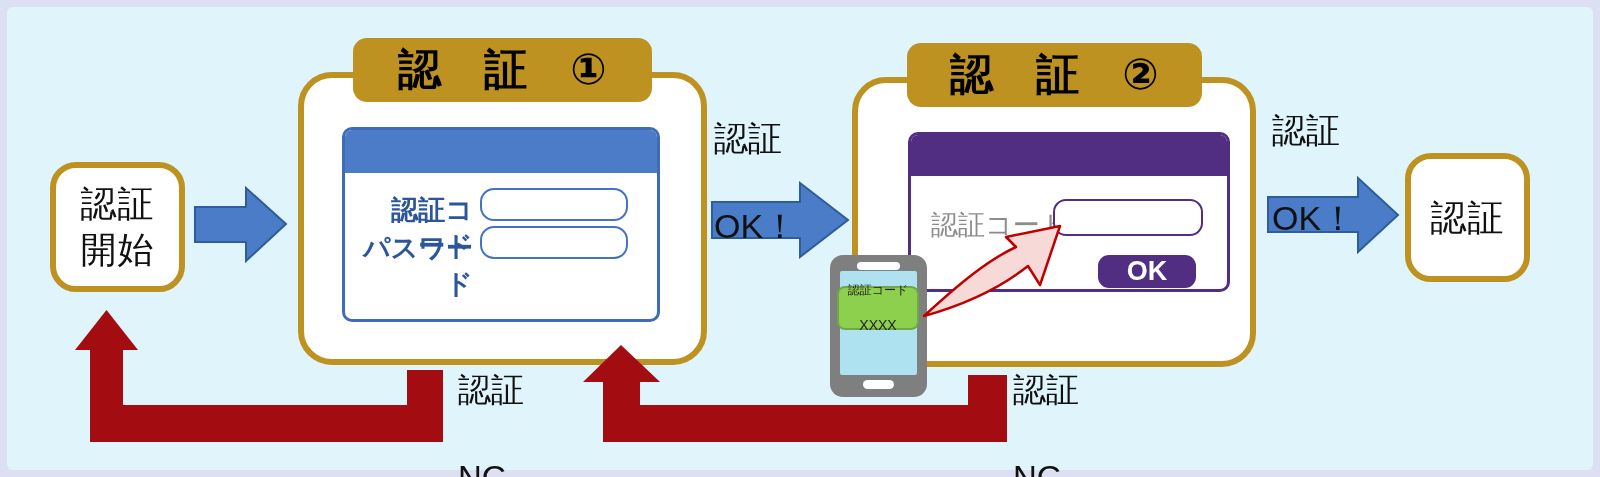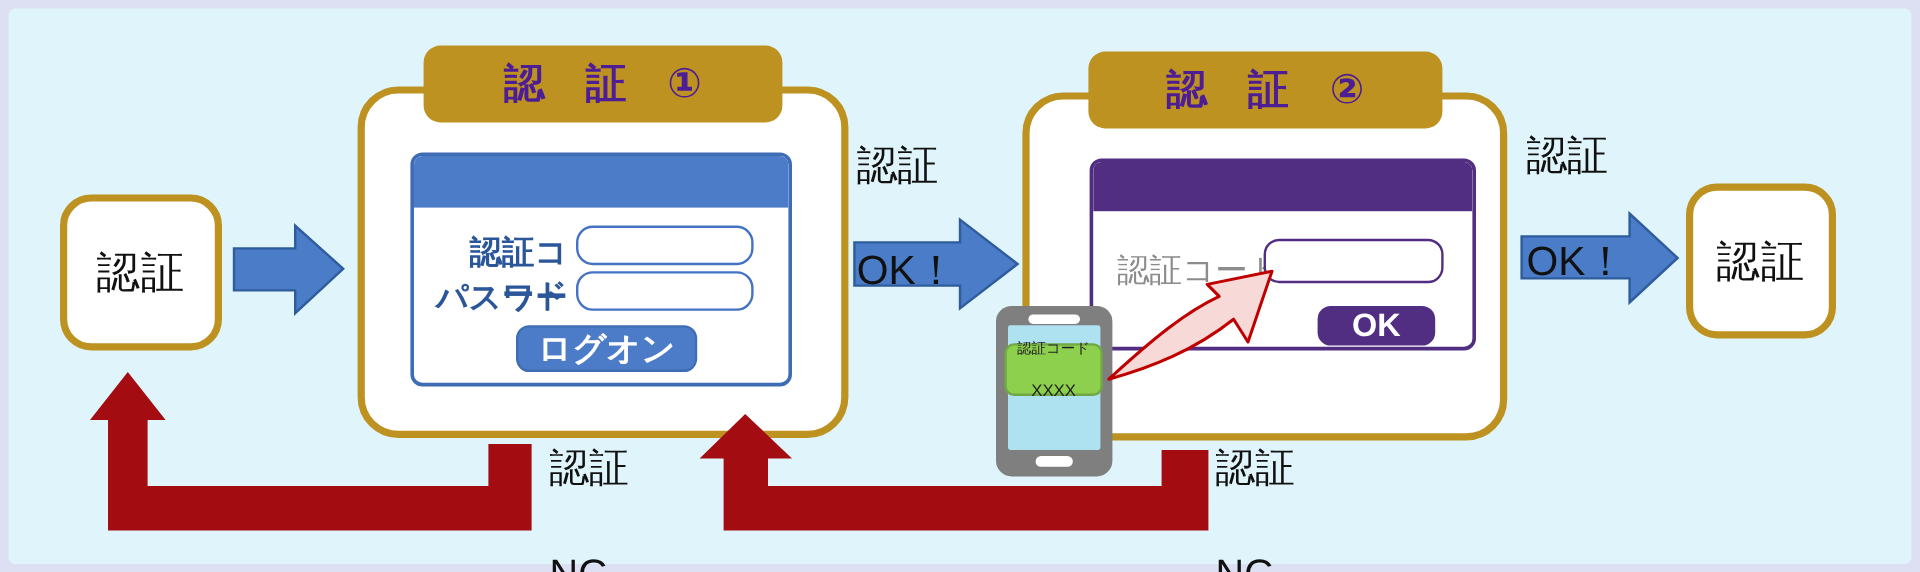--- a/index.html
+++ b/index.html
@@ -20,21 +20,21 @@
     display:flex;flex-direction:column;align-items:center;justify-content:center;
     font-size:36px;line-height:46px;color:#111;letter-spacing:1px;
   }
 
   
   .panel{
     position:absolute;background:#fff;border:6px solid #bd9221;border-radius:34px;
   }
   .tab{
     position:absolute;background:#bd9221;border-radius:14px;
-    color:#4c1d95;font-weight:bold;font-size:34px;text-align:left;
+    color:#000000;font-weight:bold;font-size:43px;text-align:left;
     display:flex;align-items:center;justify-content:center;
   }
 
   
   .win{
     position:absolute;background:#fff;border-radius:10px;overflow:hidden;
   }
   .win-blue{border:3px solid #3f6db5;}
   .win-purple{border:3px solid #512e81;}
   .titlebar{position:absolute;left:0;top:0;right:0;}
@@ -76,32 +76,32 @@
   .win{z-index:6;}
   .flow-label{z-index:35;}
 </style>
 </head>
 <body>
 
 <div class="canvas"></div>
 
 <div class="term-box" style="left:50px;top:162px;width:123px;height:118px;">
   <span>認証</span>
+  <span>開始</span>
 </div>
 
 <div class="panel" style="left:298px;top:72px;width:397px;height:281px;"></div>
 <div class="tab" style="left:353px;top:38px;width:299px;height:64px;">認　証　①</div>
 
 <div class="win win-blue" style="left:342px;top:127px;width:312px;height:189px;">
   <div class="titlebar titlebar-blue"></div>
   <div class="fld-label" style="left:20px;top:62px;width:108px;">認証コード</div>
   <div class="fld-input" style="left:135px;top:58px;width:144px;height:29px;" title="ユーザ名"></div>
   <div class="fld-label" style="left:10px;top:100px;width:118px;">パスワード</div>
   <div class="fld-input" style="left:135px;top:96px;width:144px;height:29px;" title="パスワード"></div>
-  <div class="btn btn-blue" style="left:85px;top:141px;width:147px;height:35px;">ログオン</div>
 </div>
 
 <div class="flow-label" style="left:714px;top:116px;"><span>認証</span><br>
   <span>OK！</span></div>
 
 <div class="panel" style="left:852px;top:77px;width:392px;height:278px;"></div>
 <div class="tab" style="left:907px;top:43px;width:295px;height:64px;">認　証　②</div>
 
 <div class="win win-purple" style="left:908px;top:132px;width:316px;height:154px;">
   <div class="titlebar titlebar-purple"></div>

